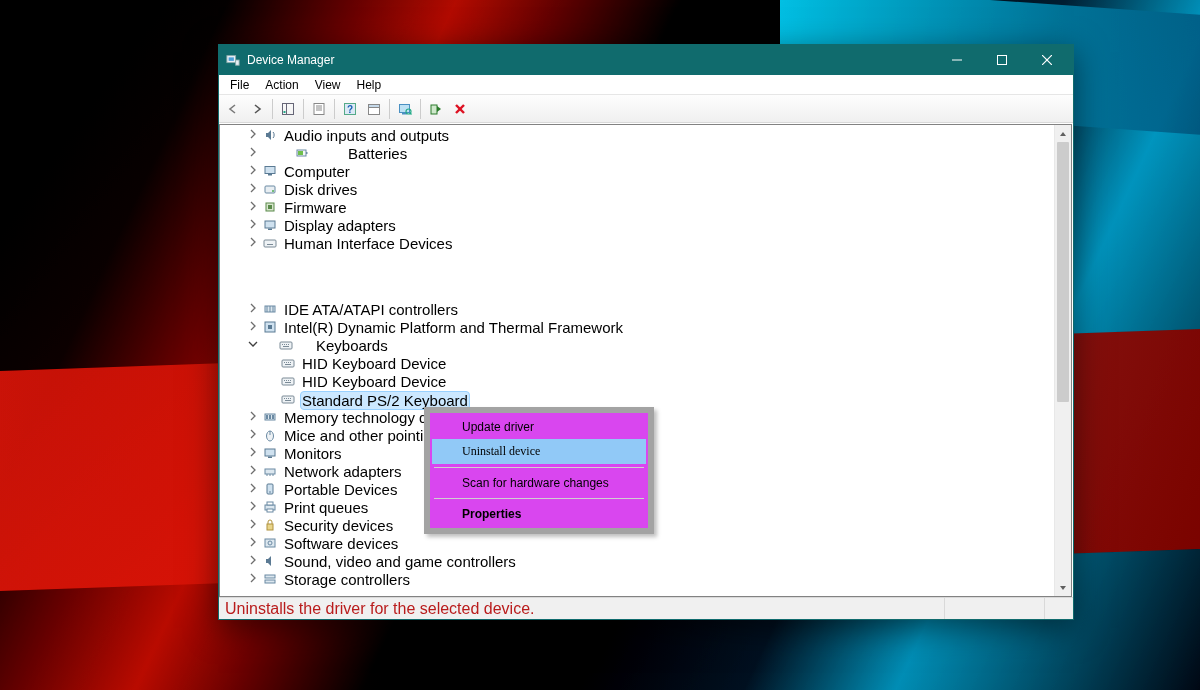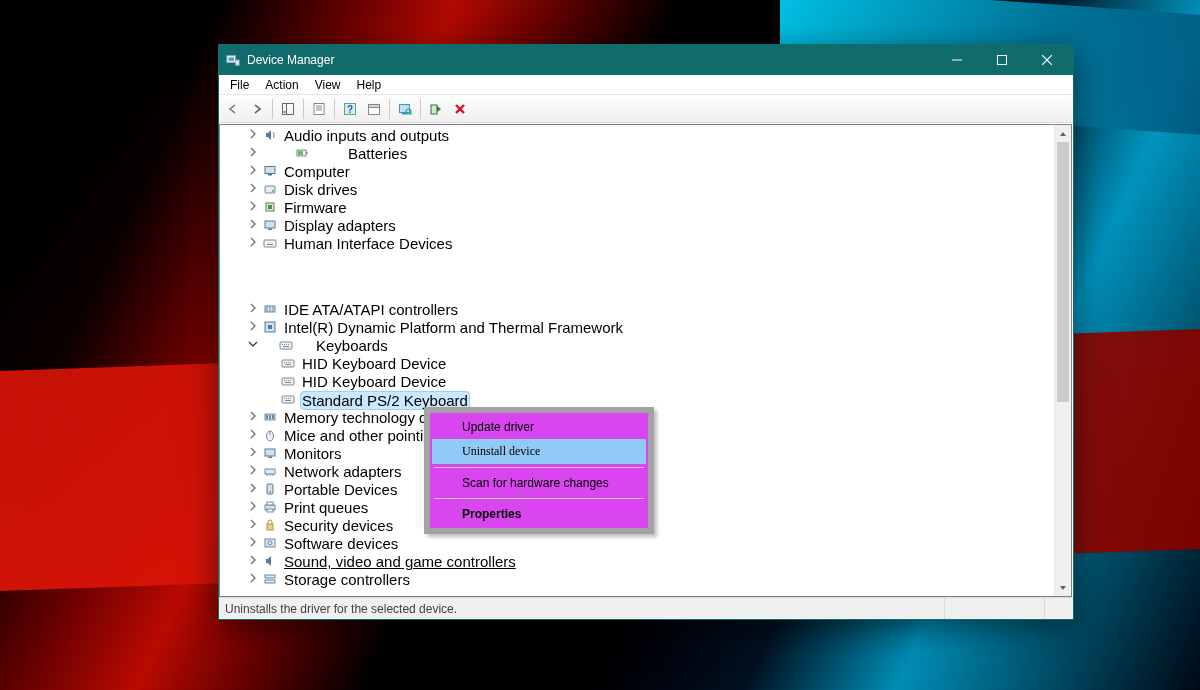--- a/index.html
+++ b/index.html
@@ -182,22 +182,22 @@
   }
   .ctx-item.hover { background:#91c9f7;font-family:Liberation Serif, serif; }
   .ctx-item.bold { font-weight:600; }
   .ctx-sep { height:1px; background:#d0d0d0; margin:3px 2px; }
 
   .statusbar {
     height:22px;
     border-top:1px solid #d9d9d9;
     background:#f0f0f0;
     display:flex; align-items:flex-end;
-    font-size:12px;
-    color:#404040;
+    font-size:16px;
+    color:#b91c1c;
   }
   .status-cell { padding: 0 6px; border-right:1px solid #d9d9d9; height:100%; display:flex; align-items:center; }
   .status-cell:first-child { flex:1; }
   .status-cell.grip { width:28px; border:none; }
 </style>
 </head>
 <body>
 
 <div class="wallpaper"></div>
 
@@ -605,21 +605,21 @@
               </svg>
             </span>
             <span class="devicon">
               <svg width="14" height="14">
                 <rect x="2" y="3" width="10" height="8" fill="#dce7ef" stroke="#6b8aa3"></rect>
                 <circle cx="7" cy="7" r="2" fill="none" stroke="#6b8aa3"></circle>
               </svg>
             </span>
             <span class="node-label">Software devices</span>
           </div>
-          <div class="node" style="padding-left: 22px; text-decoration: underline;">
+          <div class="node" style="padding-left: 22px;">
             <span class="expander">
               <svg width="10" height="10">
                 <path d="M3 1 L7 5 L3 9" fill="none" stroke="#6e6e6e" stroke-width="1.3"></path>
               </svg>
             </span>
             <span class="devicon">
               <svg width="14" height="14">
                 <path d="M3 5h2l3-3v10l-3-3H3z" fill="#5b7a93"></path>
               </svg>
             </span>

